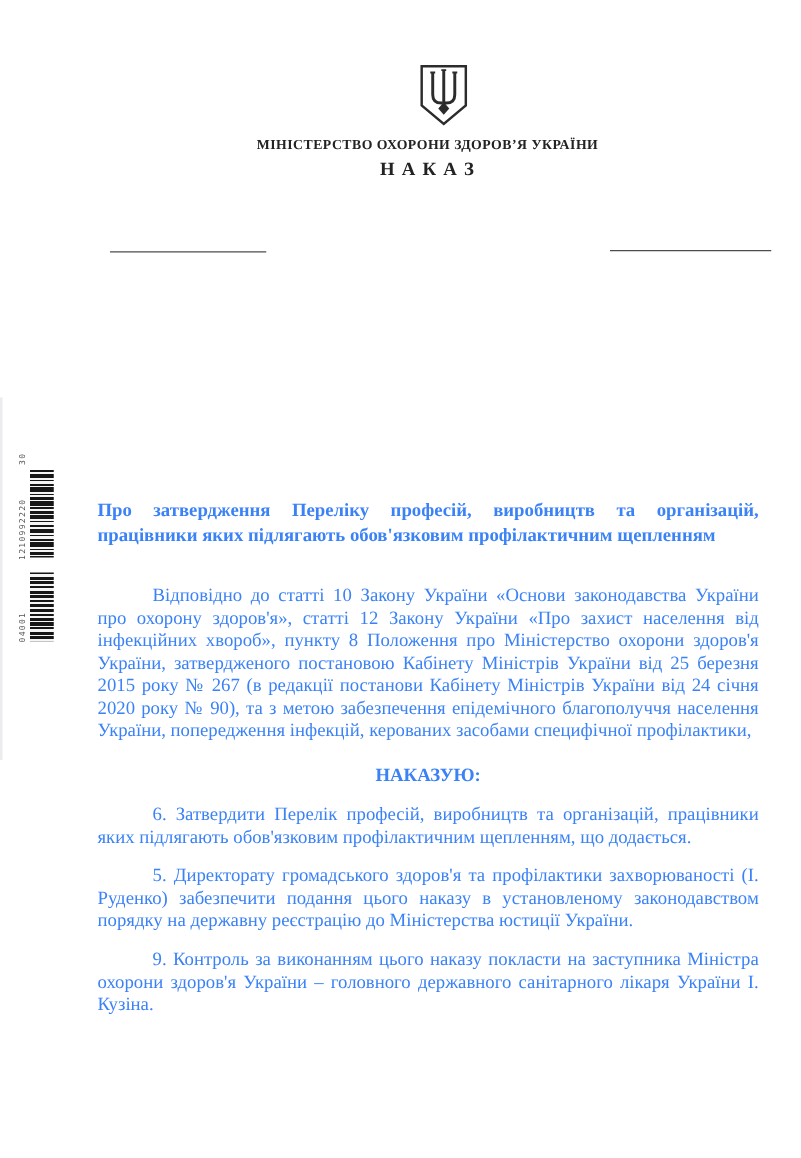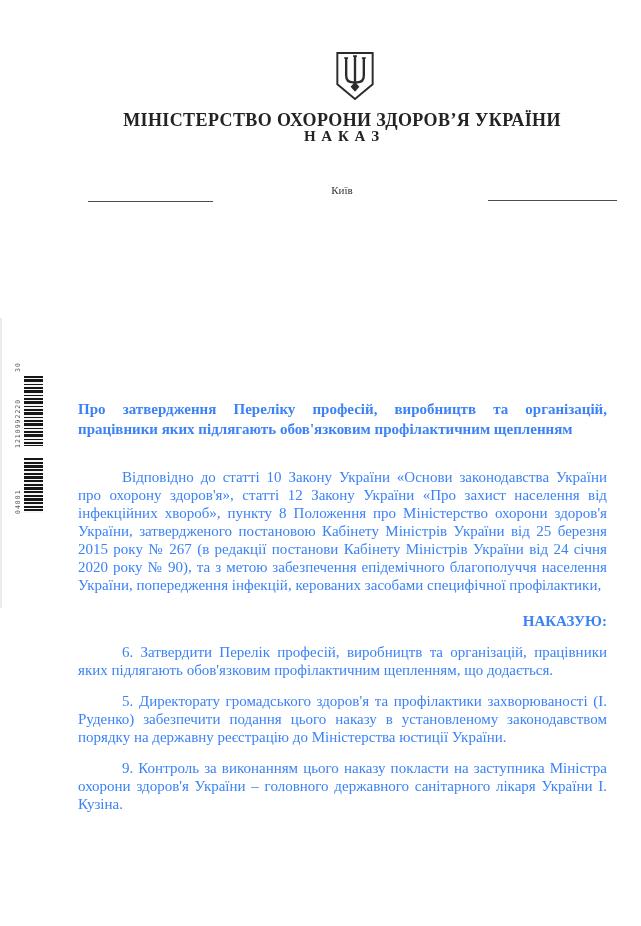--- a/index.html
+++ b/index.html
@@ -15,21 +15,21 @@
   
   .scan-edge{
     position:absolute;left:0;top:318px;width:2px;height:290px;
     background:#d9dcde;opacity:.55;
   }
   
   .emblem{position:absolute;left:332px;top:51px;width:46px;height:51px;}
   
   .ministry{
     position:absolute;left:56px;top:110px;width:572px;
-    text-align:center;font-weight:bold;font-size:18px;letter-spacing:.4px;
+    text-align:center;font-weight:bold;font-size:11px;letter-spacing:.4px;
     color:#232323;
   }
   .order{
     position:absolute;left:56px;top:128px;width:572px;
     text-align:center;font-weight:bold;font-size:15px;letter-spacing:1px;
     color:#232323;
   }
   
   .blank-line{position:absolute;height:0;border-top:1.6px solid #4d4d4d;}
   .line-left{left:88px;top:201px;width:125px;}
@@ -65,21 +65,21 @@
       #161616 7px 9.5px,#f5f5f4 9.5px 11px);
   }
   
   .content{
     position:absolute;left:78px;top:399px;width:529px;
     font-size:15px;line-height:18px;text-align:justify;color:#3b82f6;
   }
   .content p{margin:0;}
   .doc-title{font-weight:bold;line-height:20px;}
   .intro{margin-top:29px !important;text-indent:44px;}
-  .resolve{margin-top:18px !important;font-weight:bold;text-align:right;}
+  .resolve{margin-top:18px !important;font-weight:bold;text-align:center;}
   .item{margin-top:13px !important;text-indent:44px;}
 </style>
 </head>
 <body>
 
 <div class="page">
 
   <div class="scan-edge"></div>
 
   <svg class="emblem" viewBox="0 0 46 52" xmlns="http://www.w3.org/2000/svg">
@@ -94,21 +94,20 @@
       <path d="M30 7.2 H34"></path>
       <path d="M21 5.2 H25"></path>
     </g>
     <path d="M23 31.5 L27.5 36.5 L23 41.5 L18.5 36.5 Z" fill="#2c2c2c"></path>
   </svg>
 
   <div class="ministry">МІНІСТЕРСТВО ОХОРОНИ ЗДОРОВ’Я УКРАЇНИ</div>
   <div class="order">Н А К А З</div>
 
   <div class="blank-line line-left"></div>
-  <div class="city">Київ</div>
   <div class="blank-line line-right"></div>
 
   <div class="barcode">
     <span class="bc-digits bc-prefix">30</span>
     <span class="bc-digits bc-d1">1210992220</span>
     <div class="bars bars-1"></div>
     <span class="bc-digits bc-d2">04001</span>
     <div class="bars bars-2"></div>
   </div>
 

